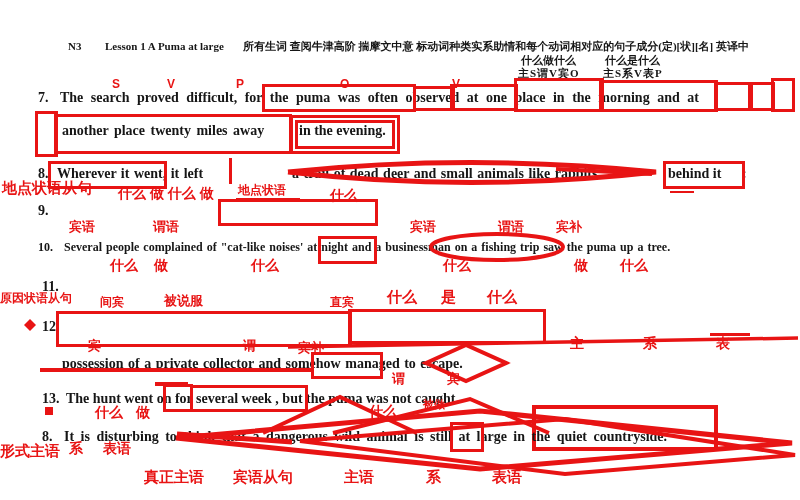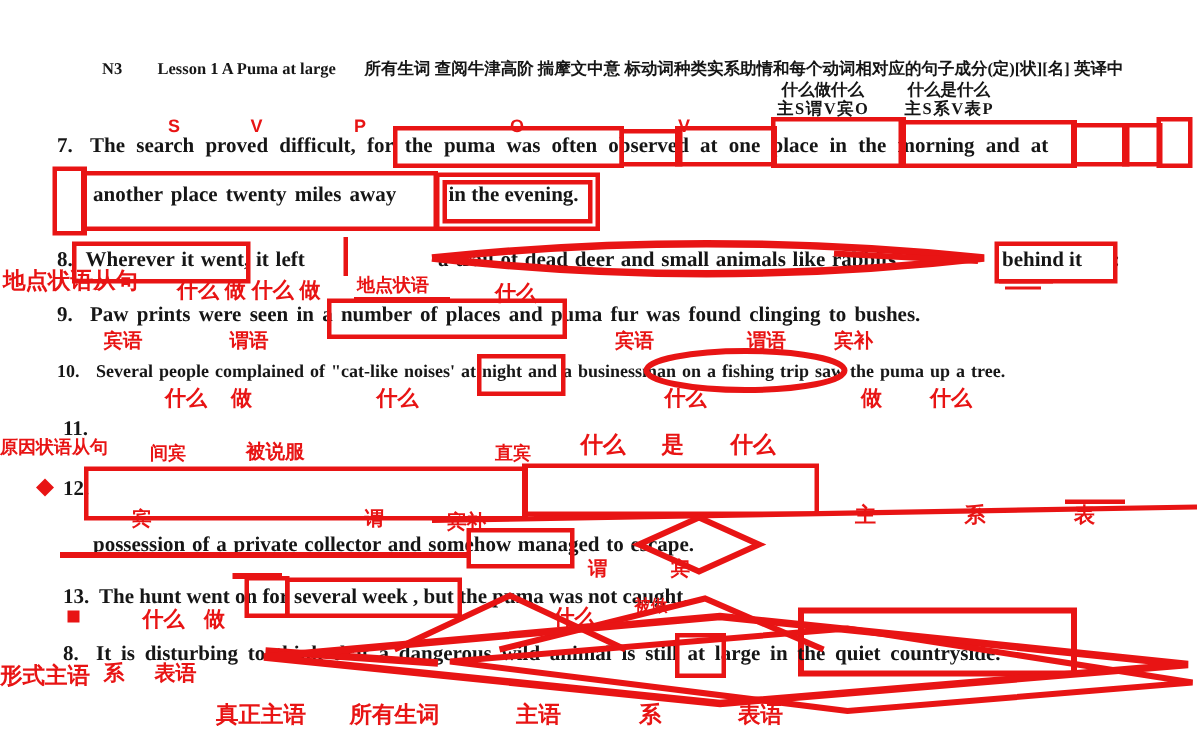--- a/index.html
+++ b/index.html
@@ -64,21 +64,20 @@
   <div class="rline" style="left:666px;top:186px;width:36px;height:3px"></div>
   <div class="rline" style="left:670px;top:191px;width:24px;height:2px"></div>
 
   <span class="red" style="left:2px;top:180px;font-size:15px">地点状语从句</span>
   <span class="red" style="left:118px;top:186px;font-size:14px">什么 做 什么 做</span>
   <span class="red" style="left:238px;top:184px;font-size:12px">地点状语</span>
   <div class="rline" style="left:236px;top:198px;width:64px;height:2px"></div>
   <span class="red" style="left:330px;top:188px;font-size:14px">什么</span>
 
   <span class="t" style="left:38px;top:203px;font-size:14px">9.</span>
-  <span class="t" style="left:60px;top:203px;font-size:14px;word-spacing:2px">Paw prints were seen in a number of places and puma fur was found clinging to bushes.</span>
   <div class="rbox" style="left:218px;top:199px;width:154px;height:21px"></div>
   <span class="red" style="left:69px;top:220px;font-size:13px">宾语</span>
   <span class="red" style="left:153px;top:220px;font-size:13px">谓语</span>
   <span class="red" style="left:410px;top:220px;font-size:13px">宾语</span>
   <span class="red" style="left:498px;top:220px;font-size:13px">谓语</span>
   <span class="red" style="left:556px;top:220px;font-size:13px">宾补</span>
 
   <span class="t" style="left:38px;top:241px;font-size:12px">10.</span>
   <span class="t" style="left:64px;top:241px;font-size:12px;word-spacing:1px">Several people complained of "cat-like noises' at night and a businessman on a fishing trip saw the puma up a tree.</span>
   <div class="rbox" style="left:318px;top:236px;width:53px;height:22px"></div>
@@ -127,21 +126,21 @@
   <span class="red" style="left:423px;top:398px;font-size:11px">被做</span>
   <div class="rbox4" style="left:532px;top:405px;width:178px;height:38px"></div>
 
   <span class="t" style="left:42px;top:429px;font-size:14px;word-spacing:3px">8.</span>
   <span class="t" style="left:64px;top:429px;font-size:14px;word-spacing:3px">It is disturbing to think that a dangerous wild animal is still at large in the quiet countryside.</span>
   <div class="rbox" style="left:450px;top:422px;width:28px;height:24px"></div>
   <span class="red" style="left:0px;top:443px;font-size:15px">形式主语</span>
   <span class="red" style="left:69px;top:441px;font-size:14px">系</span>
   <span class="red" style="left:103px;top:441px;font-size:14px">表语</span>
   <span class="red" style="left:144px;top:469px;font-size:15px">真正主语</span>
-  <span class="red" style="left:233px;top:469px;font-size:15px">所有生词</span>
+  <span class="red" style="left:233px;top:469px;font-size:15px">宾语从句</span>
   <span class="red" style="left:344px;top:469px;font-size:15px">主语</span>
   <span class="red" style="left:426px;top:469px;font-size:15px">系</span>
   <span class="red" style="left:492px;top:469px;font-size:15px">表语</span>
 
   <svg class="overlay" width="800" height="500" viewBox="0 0 800 500">
 
     <path d="M288,172 Q470,153 656,172 Q470,193 288,172" fill="none" stroke="#e81414" stroke-width="5"></path>
     <line x1="556" y1="169" x2="652" y2="174" stroke="#e81414" stroke-width="4"></line>
 
     <ellipse cx="497" cy="247" rx="66" ry="13" fill="none" stroke="#e81414" stroke-width="4"></ellipse>

